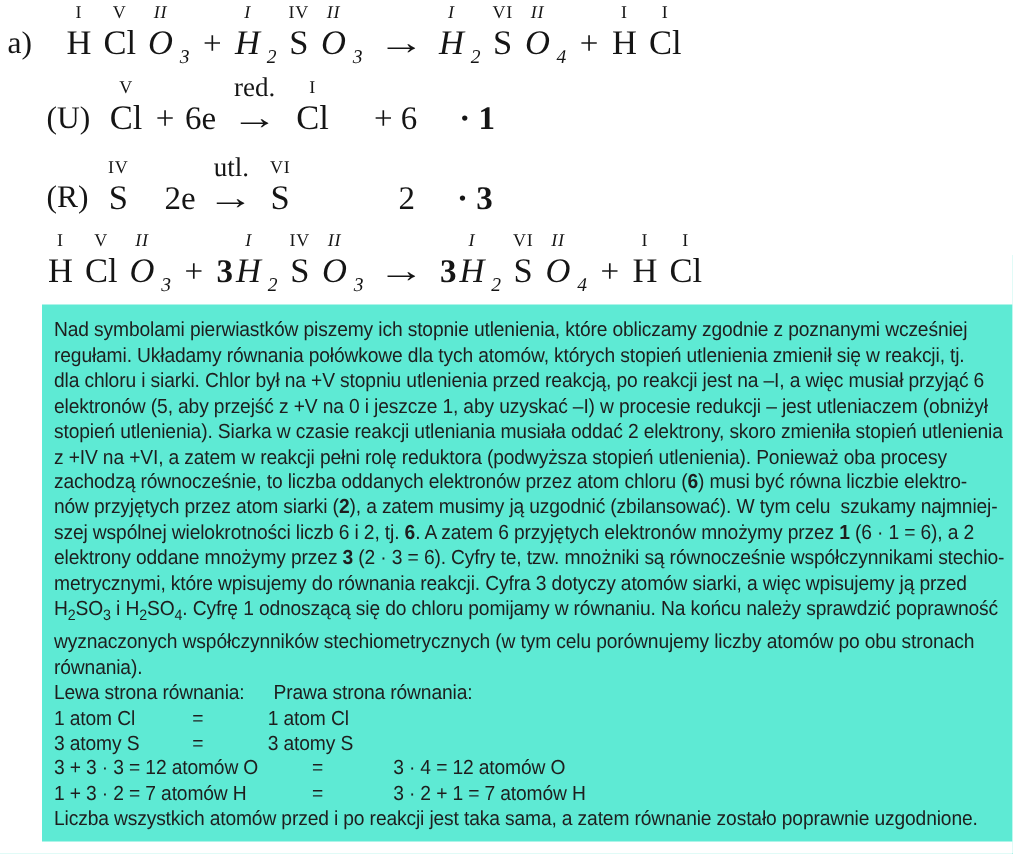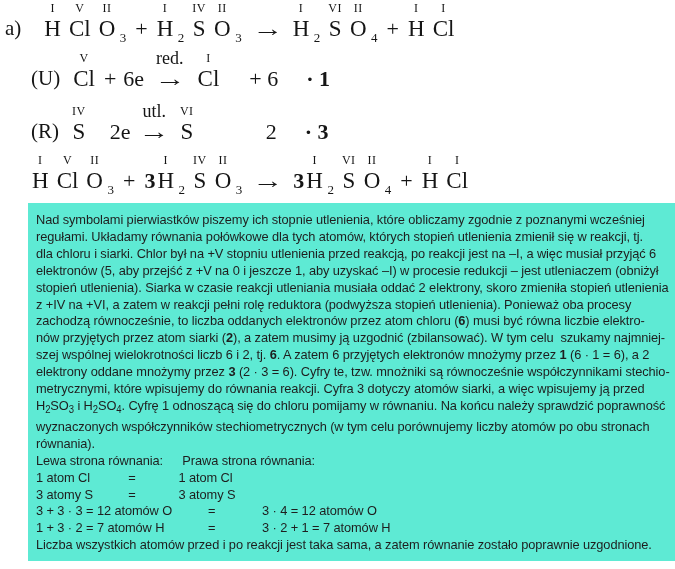--- a/index.html
+++ b/index.html
@@ -14,21 +14,21 @@
   
   .eq-area { font-family: "Liberation Serif", serif; color: #151515; }
   .eq-line { white-space: nowrap; }
   .eq-line1 { margin: 2px 0 0 5px; }
   .eq-lineU { margin: 10px 0 0 31px; }
   .eq-lineR { margin: 13px 0 0 31px; }
   .eq-line4 { margin: 9px 0 0 28px; }
 
   .eq-item-label { display: inline-block; vertical-align: bottom; font-size: 21px; line-height: 27px; margin-right: 15px; }
   .eq-el { display: inline-block; vertical-align: bottom; position: relative; margin: 0 4px; text-align: center; }
-  .eq-el.has-sub { margin-right: 15px; }
+  .eq-el.has-sub { margin-right: 15px; font-style: italic; }
   .eq-ox { display: block; font-size: 12px; line-height: 13px; height: 13px; text-align: center; letter-spacing: 0.5px; }
   .eq-sym { font-size: 23px; line-height: 27px; }
   .eq-sub { position: absolute; font-size: 13px; right: -11px; bottom: -4px; }
   .eq-op { display: inline-block; vertical-align: bottom; font-size: 22px; line-height: 27px; margin: 0 5px; }
   .eq-coef { display: inline-block; vertical-align: bottom; font-weight: bold; font-size: 22px; line-height: 27px; margin-left: 4px; margin-right: -2px; }
   .eq-txt { display: inline-block; vertical-align: bottom; font-size: 22px; line-height: 27px; margin: 0 2px; text-align: right; }
   .eq-bold { display: inline-block; vertical-align: bottom; font-size: 22px; line-height: 27px; font-weight: bold; margin: 0 2px; }
   .eq-label { display: inline-block; vertical-align: bottom; font-size: 21px; line-height: 27px; margin-right: 9px; }
   .eq-arrow { display: inline-block; vertical-align: bottom; text-align: center; margin: 0 10px; }
   .eq-arrow-label { display: block; font-size: 18px; line-height: 13px; height: 13px; }

